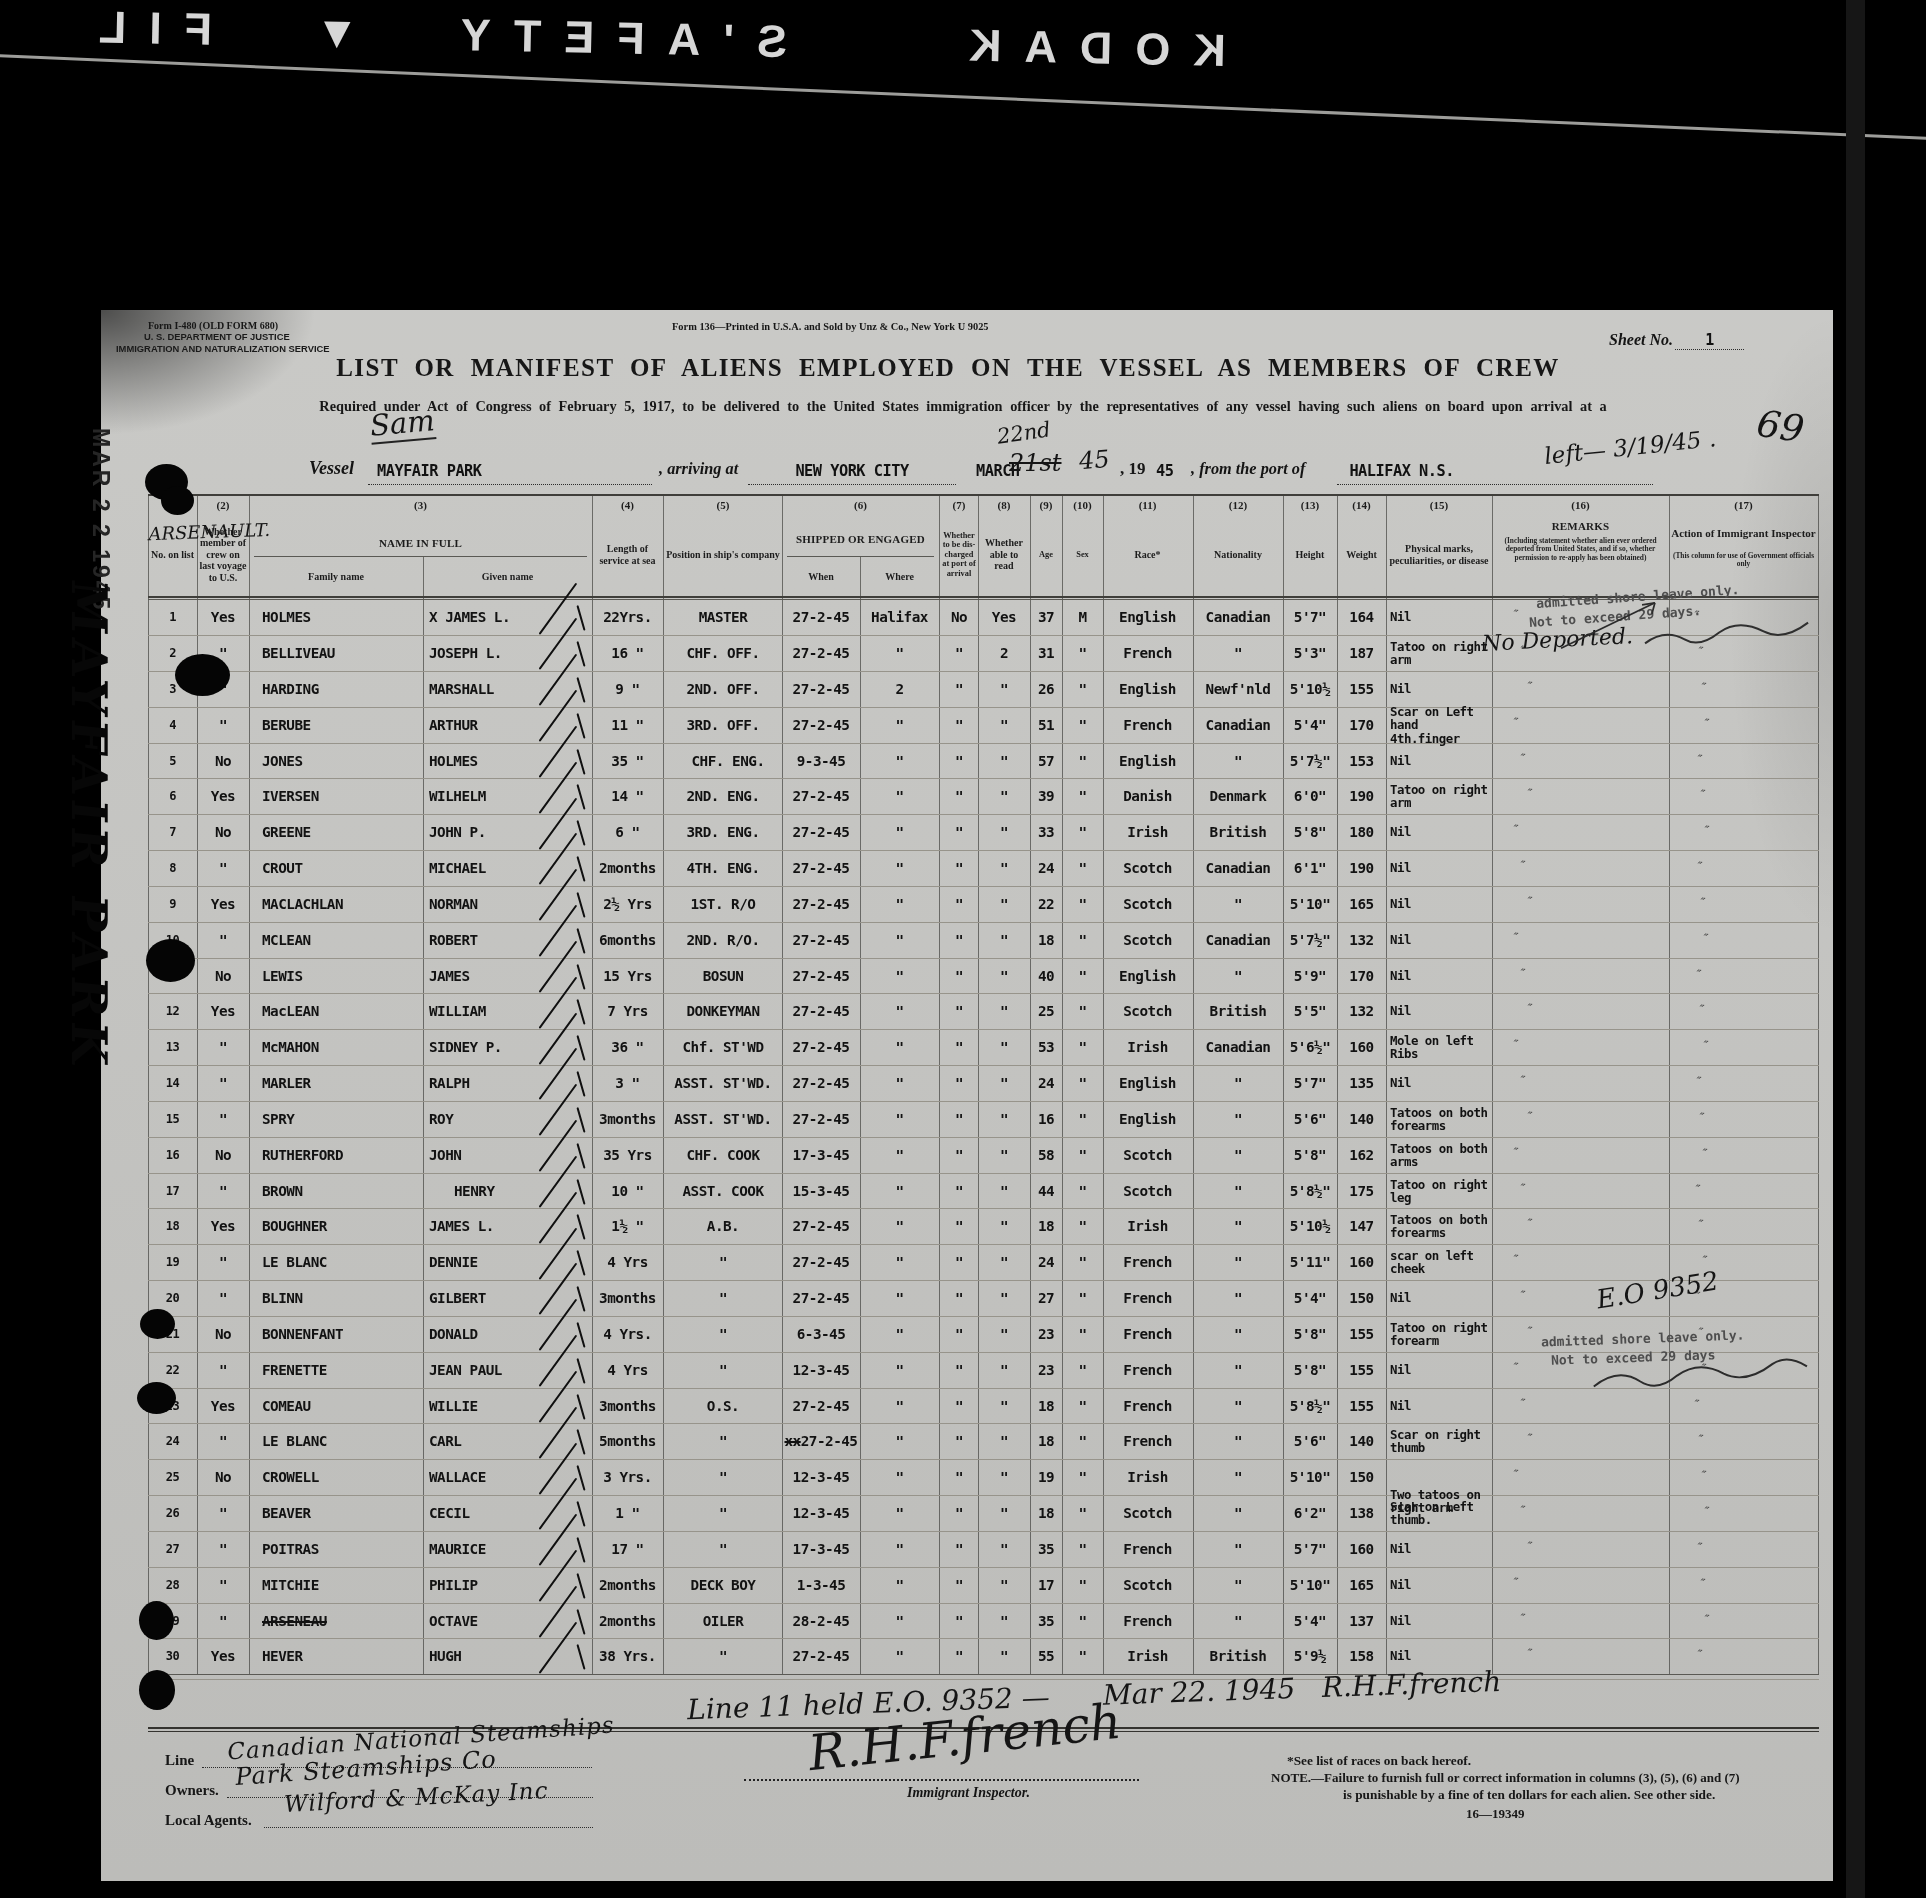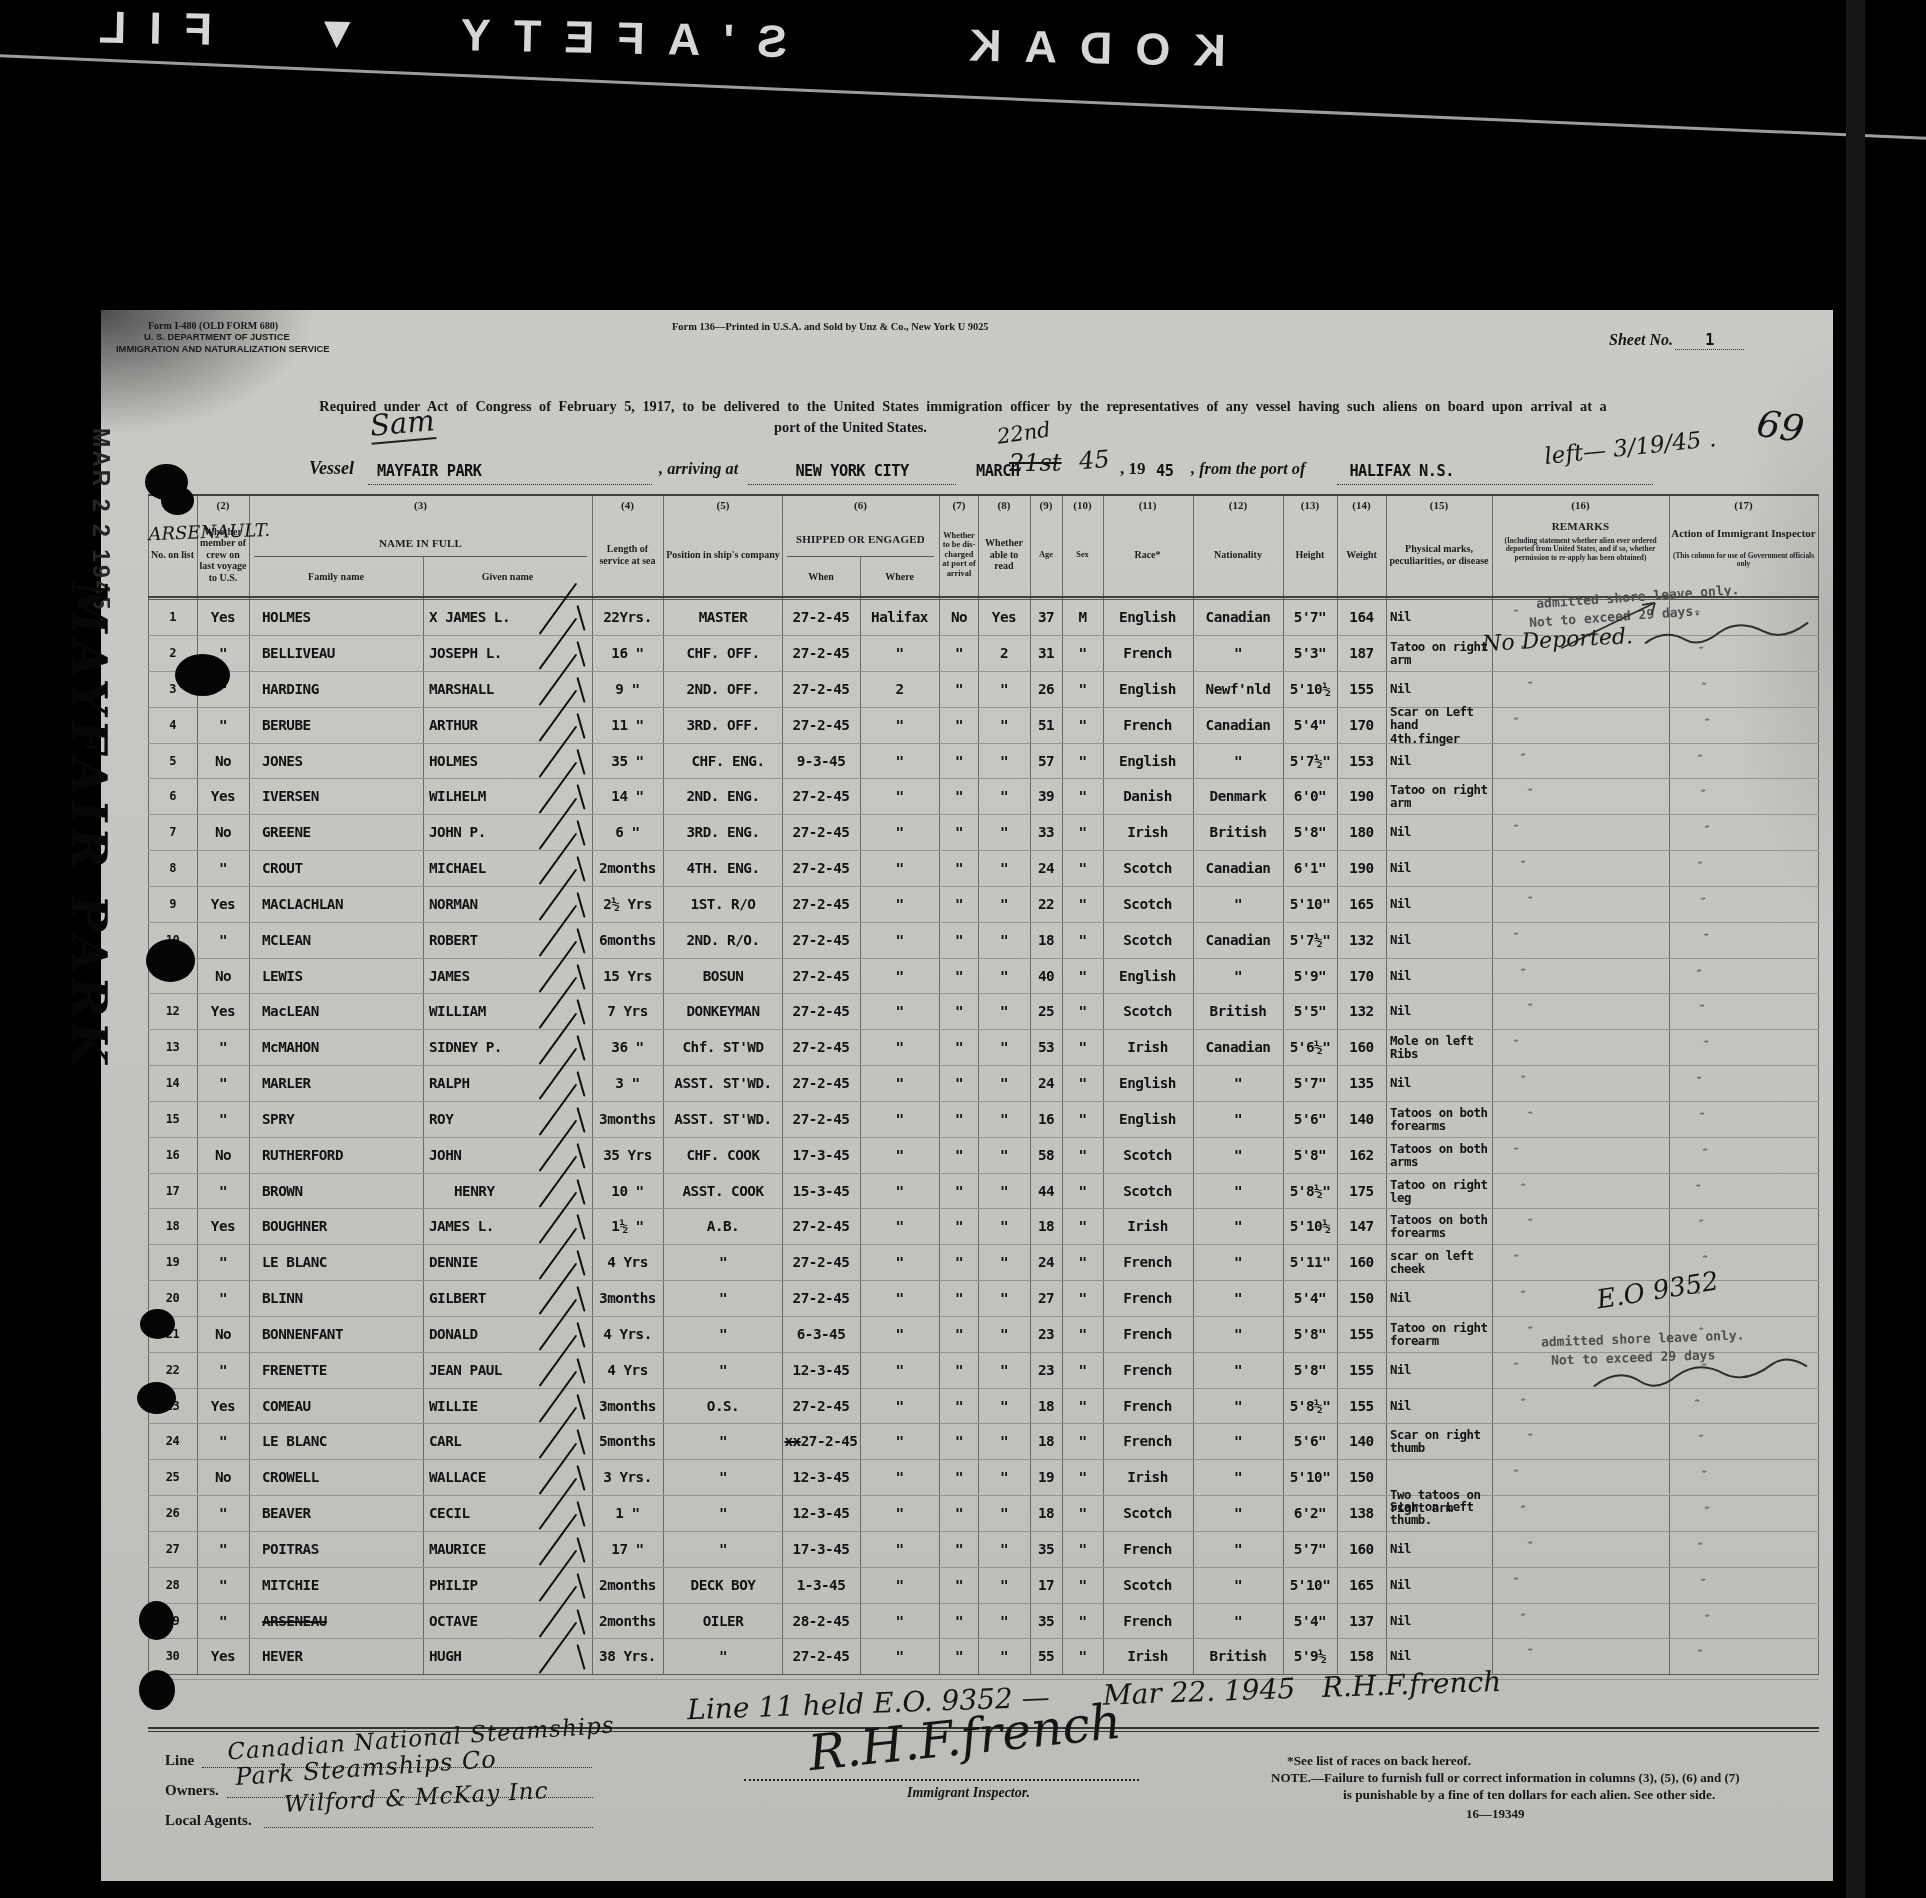--- a/index.html
+++ b/index.html
@@ -68,22 +68,22 @@
     <div class="abs sans" style="left:43px;top:21px;font-size:9.4px;">U. S. DEPARTMENT OF JUSTICE</div>
     <div class="abs sans" style="left:15px;top:33px;font-size:9.4px;">IMMIGRATION AND NATURALIZATION SERVICE</div>
 
     <div class="abs serifb" style="left:571px;top:11px;font-size:10.4px;">Form 136—Printed in U.S.A. and Sold by Unz &amp; Co., New York   U 9025</div>
 
     <div class="abs" style="left:1508px;top:21px;">
       <span class="printed-i" style="font-size:16px;">Sheet No.</span>
       <span class="dotline" style="display:inline-block;width:69px;text-align:center;"><span class="typed" style="font-size:15px;">1</span></span>
     </div>
 
+    <div class="abs serifb" style="left:44px;top:44px;width:1606px;text-align:center;font-size:25px;letter-spacing:1.5px;word-spacing:8px;">LIST OR MANIFEST OF ALIENS EMPLOYED ON THE VESSEL AS MEMBERS OF CREW</div>
     <div class="abs serifb" style="left:44px;top:88px;width:1636px;text-align:center;font-size:14.3px;word-spacing:4px;">Required under Act of Congress of February 5, 1917, to be delivered to the United States immigration officer by the representatives of any vessel having such aliens on board upon arrival at a</div>
-    <div class="abs serifb" style="left:44px;top:109px;width:1411px;text-align:center;font-size:14.3px;">port of the United States.</div>
 
     <div class="abs script" style="left:269px;top:96px;font-size:29px;transform:rotate(-5deg);border-bottom:2px solid #222;">Sam</div>
     <div class="abs script" style="left:1656px;top:95px;font-size:37px;transform:rotate(9deg);">69</div>
 
     <div class="abs printed-i" style="left:208px;top:148px;font-size:18px;">Vessel</div>
     <div class="abs dotline" style="left:267px;top:149px;width:284px;height:26px;"><span class="typed" style="font-size:15.3px;padding-left:9px;line-height:25px;">MAYFAIR PARK</span></div>
     <div class="abs printed-i" style="left:558px;top:149px;font-size:16.3px;">, arriving at</div>
     <div class="abs dotline" style="left:647px;top:149px;width:208px;height:26px;text-align:center;"><span class="typed" style="font-size:15.3px;line-height:25px;">NEW YORK CITY</span></div>
     <div class="abs typed" style="left:875px;top:152px;font-size:15.3px;">MARCH</div>
     <div class="abs script" style="left:908px;top:139px;font-size:24px;text-decoration:line-through;">21st</div>

